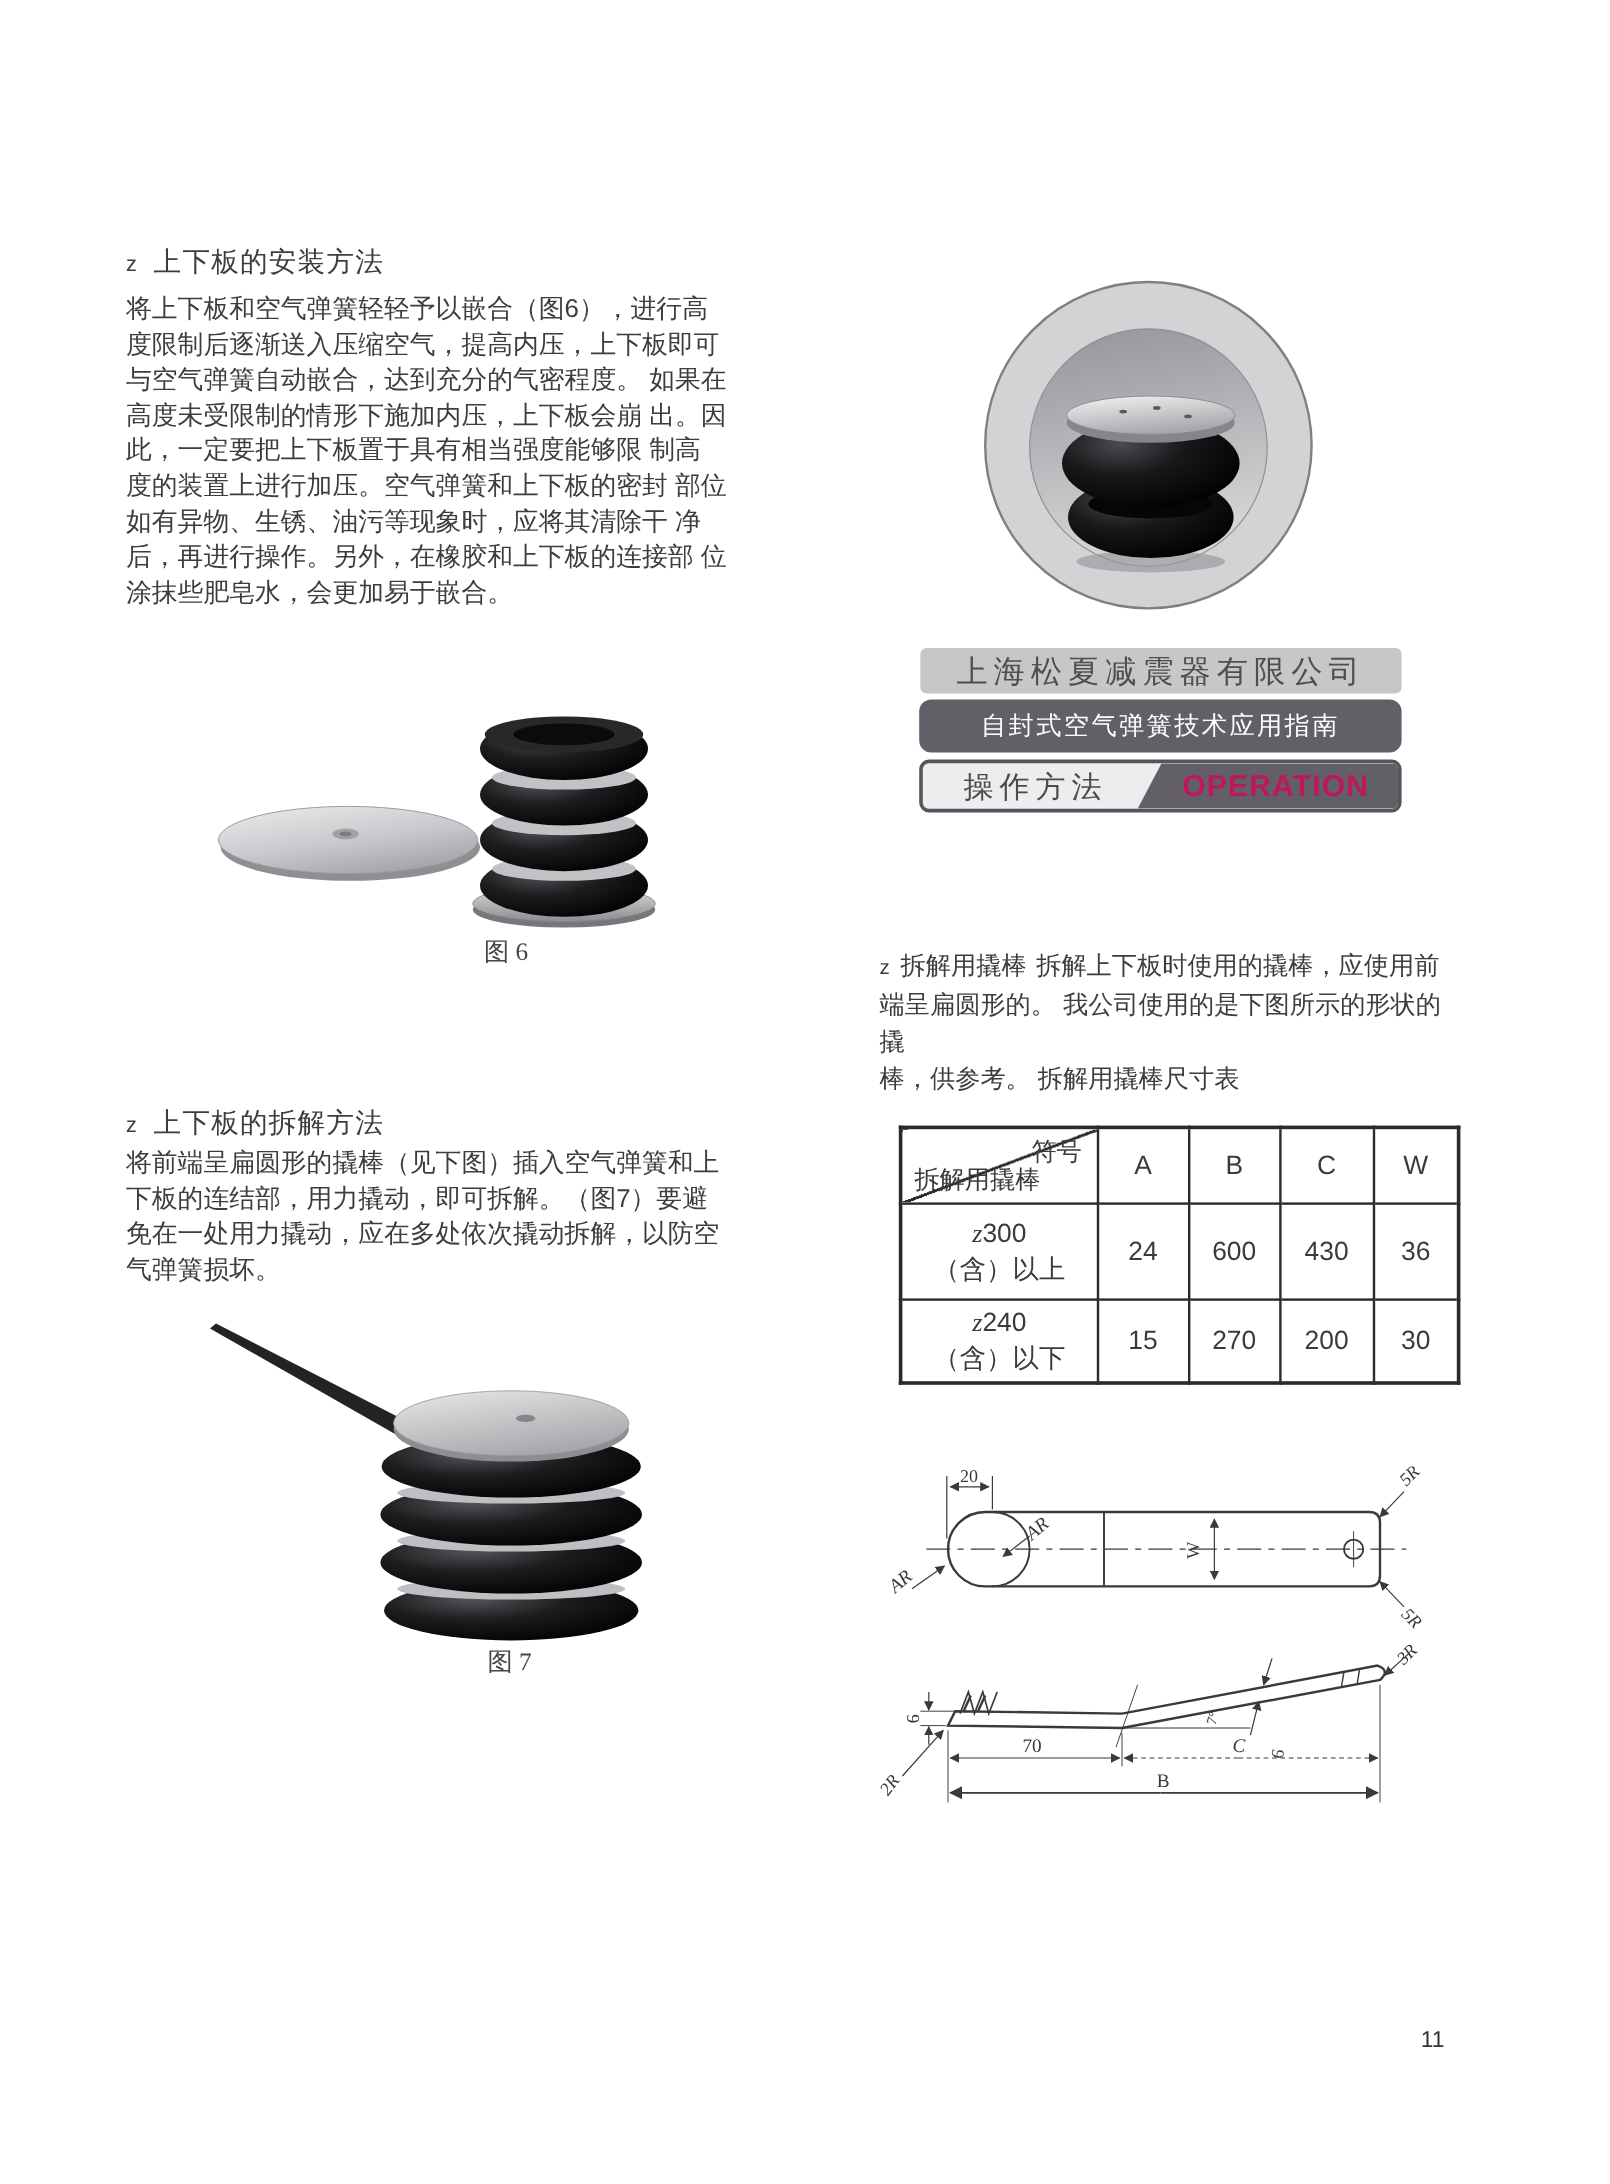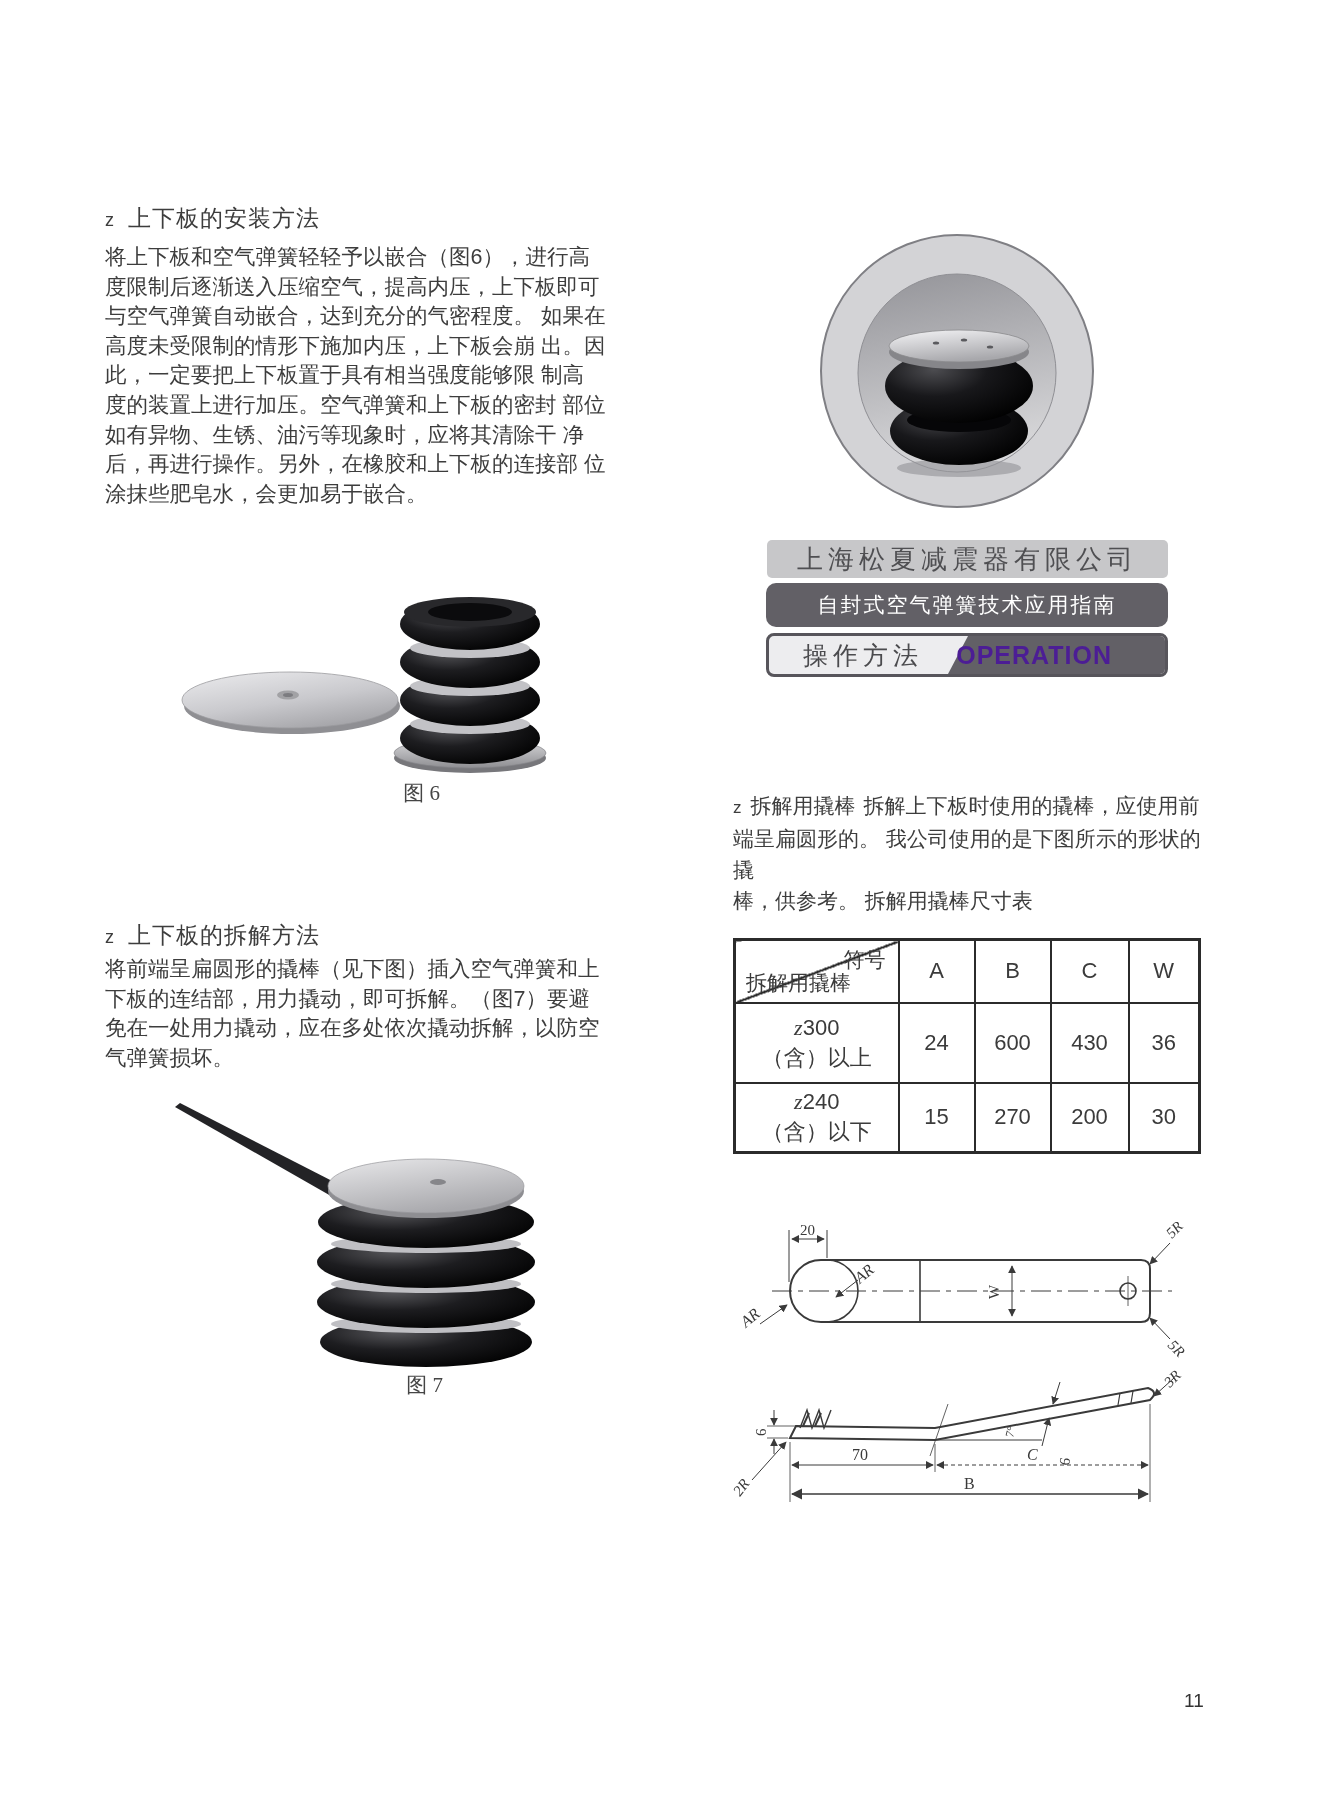--- a/index.html
+++ b/index.html
@@ -14,29 +14,29 @@
            display:flex;align-items:center;justify-content:center;font-family:"Liberation Serif",serif;
            font-size:26px;color:#4f4f52;letter-spacing:5px;}
   .guide{position:absolute;left:766px;top:583px;width:402px;height:44px;background:#626066;border-radius:10px;
          display:flex;align-items:center;justify-content:center;font-size:21px;color:#ffffff;letter-spacing:2px;font-family:Liberation Mono, monospace;}
   .opbar{position:absolute;left:766px;top:633px;width:402px;height:44px;background:#ededef;
          border:3px solid #57555b;border-radius:8px;box-sizing:border-box;overflow:hidden;}
   .opdark{position:absolute;left:179px;top:0;right:0;bottom:0;background:#626066;
           clip-path:polygon(20px 0,100% 0,100% 100%,0 100%);}
   .opzh{position:absolute;left:34px;top:0;height:38px;display:flex;align-items:center;
         font-size:25px;color:#4b4b4e;letter-spacing:5px;}
-  .open{position:absolute;right:53px;top:0;height:38px;display:flex;align-items:center;
-        font-size:25px;font-weight:bold;color:#4c1d95;letter-spacing:1px;}
+  .open{position:absolute;right:24px;top:0;height:38px;display:flex;align-items:center;
+        font-size:25px;font-weight:bold;color:#be185d;letter-spacing:1px;}
   .note{position:absolute;left:733px;top:790px;width:486px;font-size:21px;line-height:31px;color:#3d3d3d;}
   .note .b{font-size:17px;margin-right:9px;}
   .note .t{margin-right:8px;}
   .note .body{white-space:pre-line;}
   .tblwrap{position:absolute;left:733px;top:938px;}
   table.sz{border-collapse:collapse;table-layout:fixed;width:465px;border:3px solid #2b2b2b;
-           font-size:22px;color:#3b3b3b;}
+           font-size:22px;color:#3b3b3b;margin-left:16px;}
   table.sz td{border:2px solid #2b2b2b;text-align:center;vertical-align:middle;padding:0;}
   td.corner{position:relative;background-image:linear-gradient(to bottom right,
             transparent calc(50% - 1.2px),#2b2b2b calc(50% - 1.2px),
             #2b2b2b calc(50% + 1.2px),transparent calc(50% + 1.2px));}
   .cnr-top{position:absolute;top:5px;right:12px;font-size:21px;}
   .cnr-bot{position:absolute;bottom:5px;left:10px;font-size:21px;}
   .rowhead div{line-height:30px;}
   .sym{font-family:"Liberation Serif",serif;font-style:italic;}
   .pgnum{position:absolute;left:1184px;top:1690px;font-size:19px;color:#333;}
   svg text{fill:#3a3a3a;font-family:"Liberation Serif",serif;}

